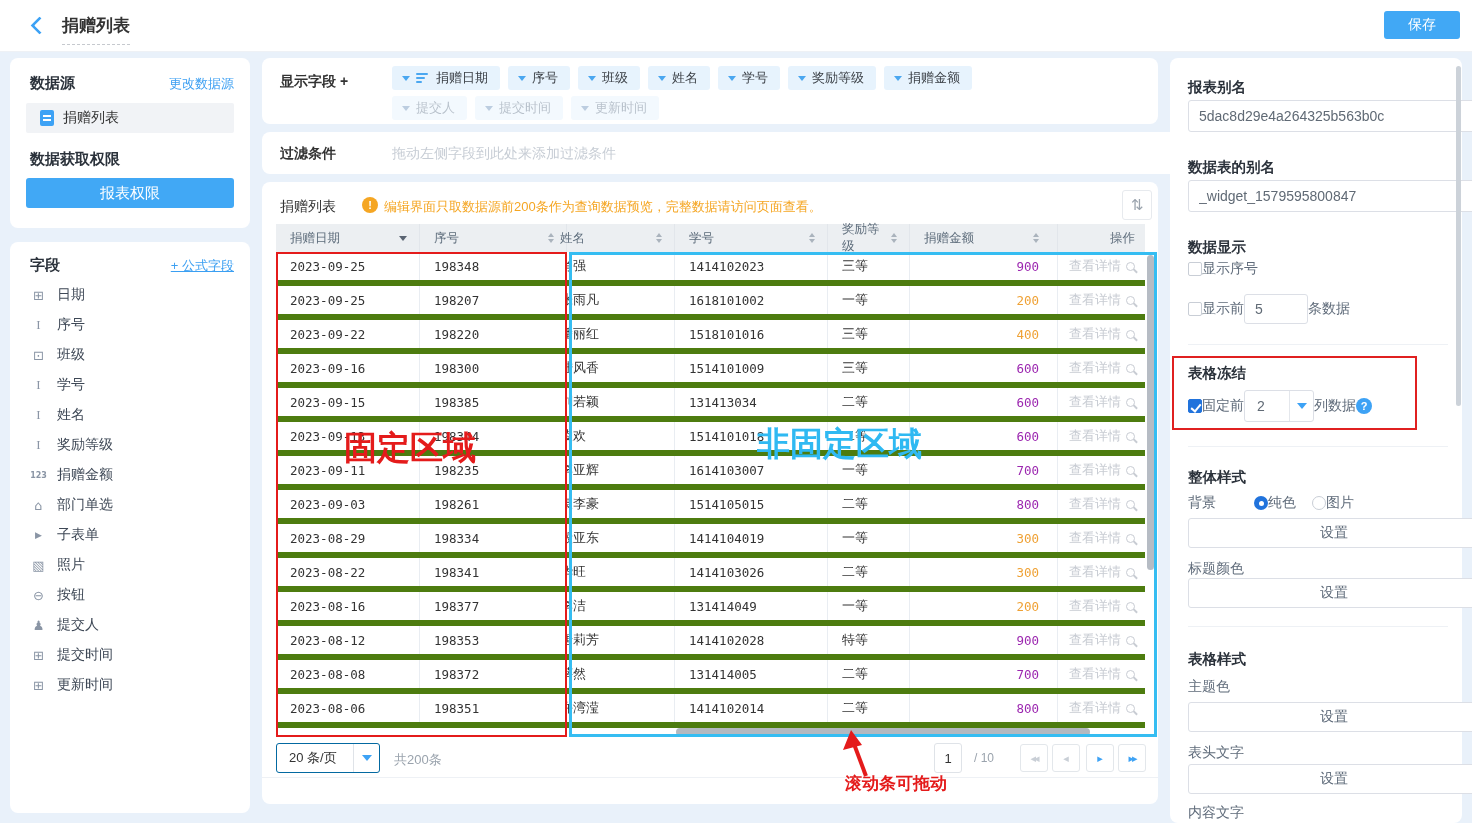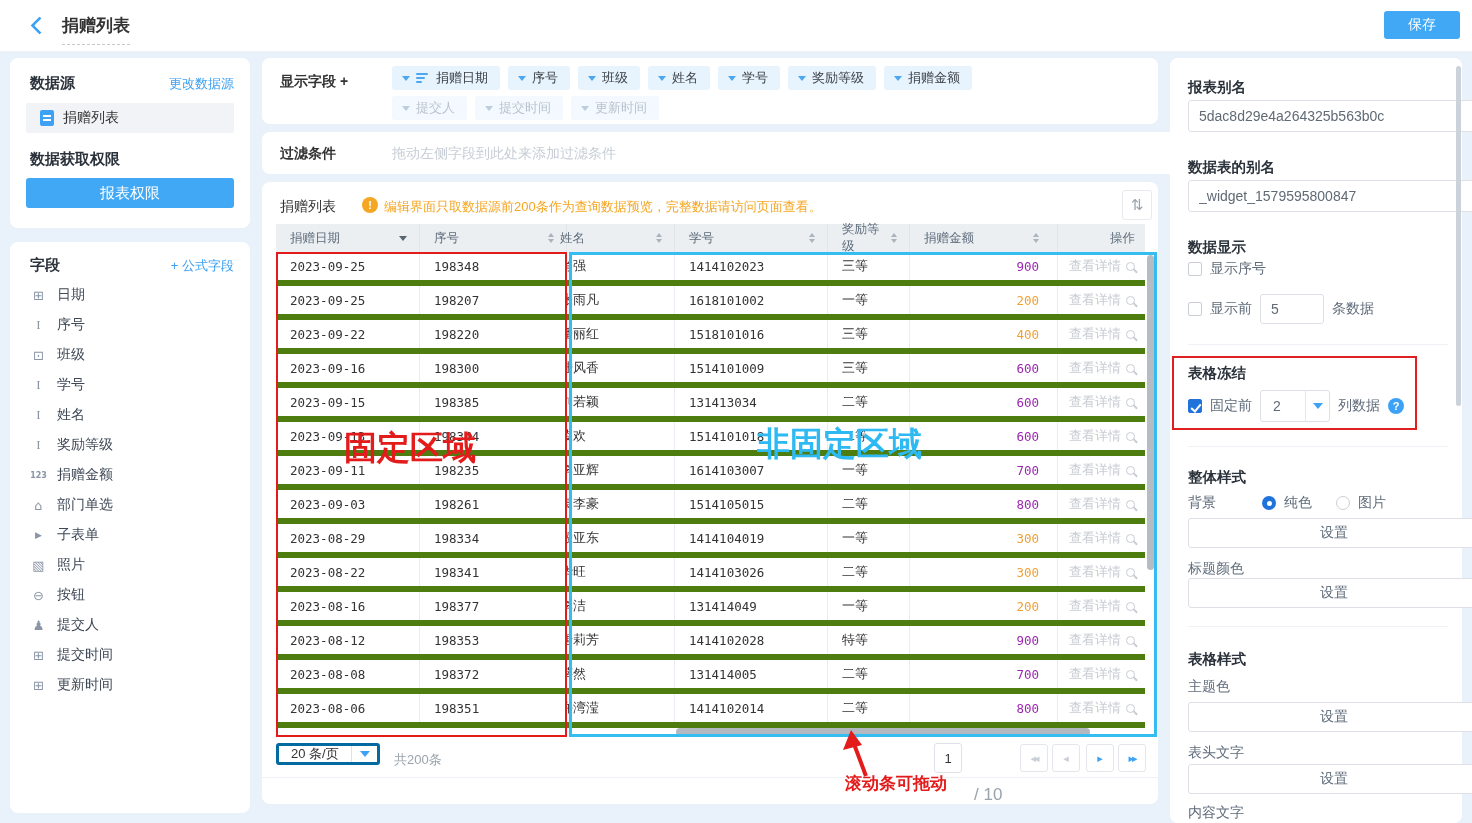--- a/index.html
+++ b/index.html
@@ -21,21 +21,21 @@
   .lp-head { position:absolute; left:20px; right:16px; display:flex; justify-content:space-between; align-items:center; }
   .h-bold { font-size:15px; font-weight:bold; color:#2b323b; }
   .blue-link { font-size:13px; color:#3b9ff2; cursor:pointer; }
   .source-item { position:absolute; left:16px; top:45px; width:208px; height:30px; background:#f1f3f6; border-radius:2px; display:flex; align-items:center; gap:9px; padding-left:14px; font-size:14px; color:#333; cursor:pointer; }
   .doc-icon { width:14px; height:16px; background:#3da2f5; border-radius:2px; position:relative; }
   .doc-icon::after { content:""; position:absolute; left:3px; top:5px; width:8px; height:1.5px; background:#fff; box-shadow:0 4px 0 #fff; }
   .perm-label { position:absolute; left:20px; top:92px; }
   .perm-btn { position:absolute; left:16px; top:120px; width:208px; height:30px; background:#41a8f5; color:#fff; font-size:15px; border:none; border-radius:3px; cursor:pointer; }
 
   #card-fields { left:10px; top:242px; width:240px; height:571px; }
-  .formula-link { font-size:13px; color:#3b9ff2; cursor:pointer; }
+  .formula-link { font-size:13px; color:#3b9ff2; cursor:pointer;text-decoration:underline; }
   .field-list { position:absolute; left:20px; top:38px; right:10px; }
   .field-item { height:30px; display:flex; align-items:center; gap:10px; cursor:grab; }
   .f-icon { width:17px; text-align:center; color:#8a95a5; font-size:13px; font-family:"DejaVu Sans",sans-serif; flex:none; }
   .gi-number-icon { font-size:8px; font-weight:bold; letter-spacing:0; }
   .gi-subform-icon { font-size:9px; }
   .gi-text-icon { font-family:"Liberation Serif",serif; font-size:13px; }
   .f-label { font-size:14px; color:#3e4856; }
 
   
   #card-display { left:262px; top:58px; width:896px; height:66px; }
@@ -79,42 +79,42 @@
   .col6{width:87px;flex:none;justify-content:flex-end;padding-right:10px;}
   .clip-name { margin-left:-7px; }
   .detail-link { font-size:13px; color:#c8ccd3; cursor:pointer; }
   .mag { width:9px; height:9px; border:1.5px solid #c8ccd3; border-radius:50%; position:relative; margin-left:5px; flex:none; }
   .mag::after { content:""; position:absolute; width:5px; height:1.5px; background:#c8ccd3; transform:rotate(45deg); right:-4px; bottom:-2px; }
 
   .v-scrollbar { position:absolute; left:885px; top:73px; width:7px; height:315px; background:#b6bcc4; border-radius:4px; cursor:pointer; }
   .h-scrollbar { position:absolute; left:414px; top:546px; width:414px; height:8px; background:#b3b9c0; border-radius:4px; cursor:pointer; }
 
   .pagination { position:absolute; left:14px; top:561px; width:869px; height:30px; }
-  .psize-select { position:absolute; left:0; top:0; width:104px; height:22px; background:#fff; border:3px solid #0369a1; border-radius:3px; display:flex; align-items:center; cursor:pointer; }
+  .psize-select { position:absolute; left:0; top:0; width:104px; height:30px; background:#fff; border:1px solid #0369a1; border-radius:3px; display:flex; align-items:center; cursor:pointer; }
   .psize-val { flex:1; padding-left:12px; font-size:13px; color:#333; }
   .psize-arrow { width:26px; height:100%; border-left:1px solid #dfe3e8; display:flex; align-items:center; justify-content:center; }
   .sel-tri { width:0; height:0; border-left:5px solid transparent; border-right:5px solid transparent; border-top:6px solid #3da2f5; }
   .total-text { position:absolute; left:118px; top:8px; font-size:13px; color:#9aa3ad; }
   .page-input { position:absolute; left:658px; top:0; width:28px; height:30px; border:1px solid #dfe3e8; border-radius:3px; text-align:center; font-size:13px; color:#333; background:#fff; }
-  .page-of { position:absolute; left:698px; top:8px; font-size:17px; color:#9aa3ad;margin-top:34px; }
+  .page-of { position:absolute; left:698px; top:8px; font-size:12px; color:#9aa3ad; }
   .pg-btn { position:absolute; top:1px; width:28px; height:28px; background:#fff; border:1px solid #e3e7eb; border-radius:3px; display:flex; align-items:center; justify-content:center; cursor:pointer; font-family:"DejaVu Sans",sans-serif; font-size:11px; }
   .pg-first{left:744px;} .pg-prev{left:776px;} .pg-next{left:810px;} .pg-last{left:842px;}
   .pg-first::before{content:"◂◂"; letter-spacing:-2px; color:#c9cfd6;}
   .pg-prev::before{content:"◂"; color:#c9cfd6;}
   .pg-next::before{content:"▸"; color:#3da2f5;}
   .pg-last::before{content:"▸▸"; letter-spacing:-2px; color:#3da2f5;}
   .foot-line { position:absolute; left:0; top:595px; width:896px; height:1px; background:#eef1f5; }
 
   
   #card-right { left:1170px; top:58px; width:292px; height:765px; }
   .rp-item { position:absolute; left:18px; right:14px; }
   .rp-h { font-size:14.5px; font-weight:bold; color:#2b323b; }
   .rp-lbl { font-size:14px; color:#5f6b7a; }
   .rp-input { width:100%; height:32px; border:1px solid #dcdfe6; border-radius:3px; padding:0 10px; font-size:14px; color:#606a75; background:#fff; font-family:"Liberation Sans","DejaVu Sans",sans-serif; }
-  .cb-row { display:flex; align-items:center; gap:8px; }
+  .cb-row { display:flex; align-items:center; }
   .cbox { width:14px; height:14px; border:1px solid #c9ced6; border-radius:2px; background:#fff; flex:none; cursor:pointer; }
   .cbox-on { background:#2173dc; border-color:#2173dc; position:relative; }
   .cbox-on::after { content:""; position:absolute; left:4px; top:1.5px; width:4px; height:8px; border-right:2px solid #fff; border-bottom:2px solid #fff; transform:rotate(40deg); }
   .mini-input { width:64px; height:30px; border:1px solid #dcdfe6; border-radius:3px; padding:0 10px; font-size:14px; color:#606a75; background:#fff; }
   .rp-hr { position:absolute; left:18px; right:14px; height:1px; background:#eef1f5; }
   .freeze-select { width:70px; height:32px; border:1px solid #dcdfe6; border-radius:3px; background:#fff; display:flex; align-items:center; cursor:pointer; }
   .fs-val { flex:1; padding-left:12px; font-size:14px; color:#606a75; }
   .fs-arrow { width:24px; height:100%; border-left:1px solid #e4e7ec; display:flex; align-items:center; justify-content:center; }
   .help-icon { width:16px; height:16px; border-radius:50%; background:#3da2f5; color:#fff; font-size:11px; font-weight:bold; display:flex; align-items:center; justify-content:center; cursor:pointer; }
   .radio { width:14px; height:14px; border-radius:50%; flex:none; cursor:pointer; }

